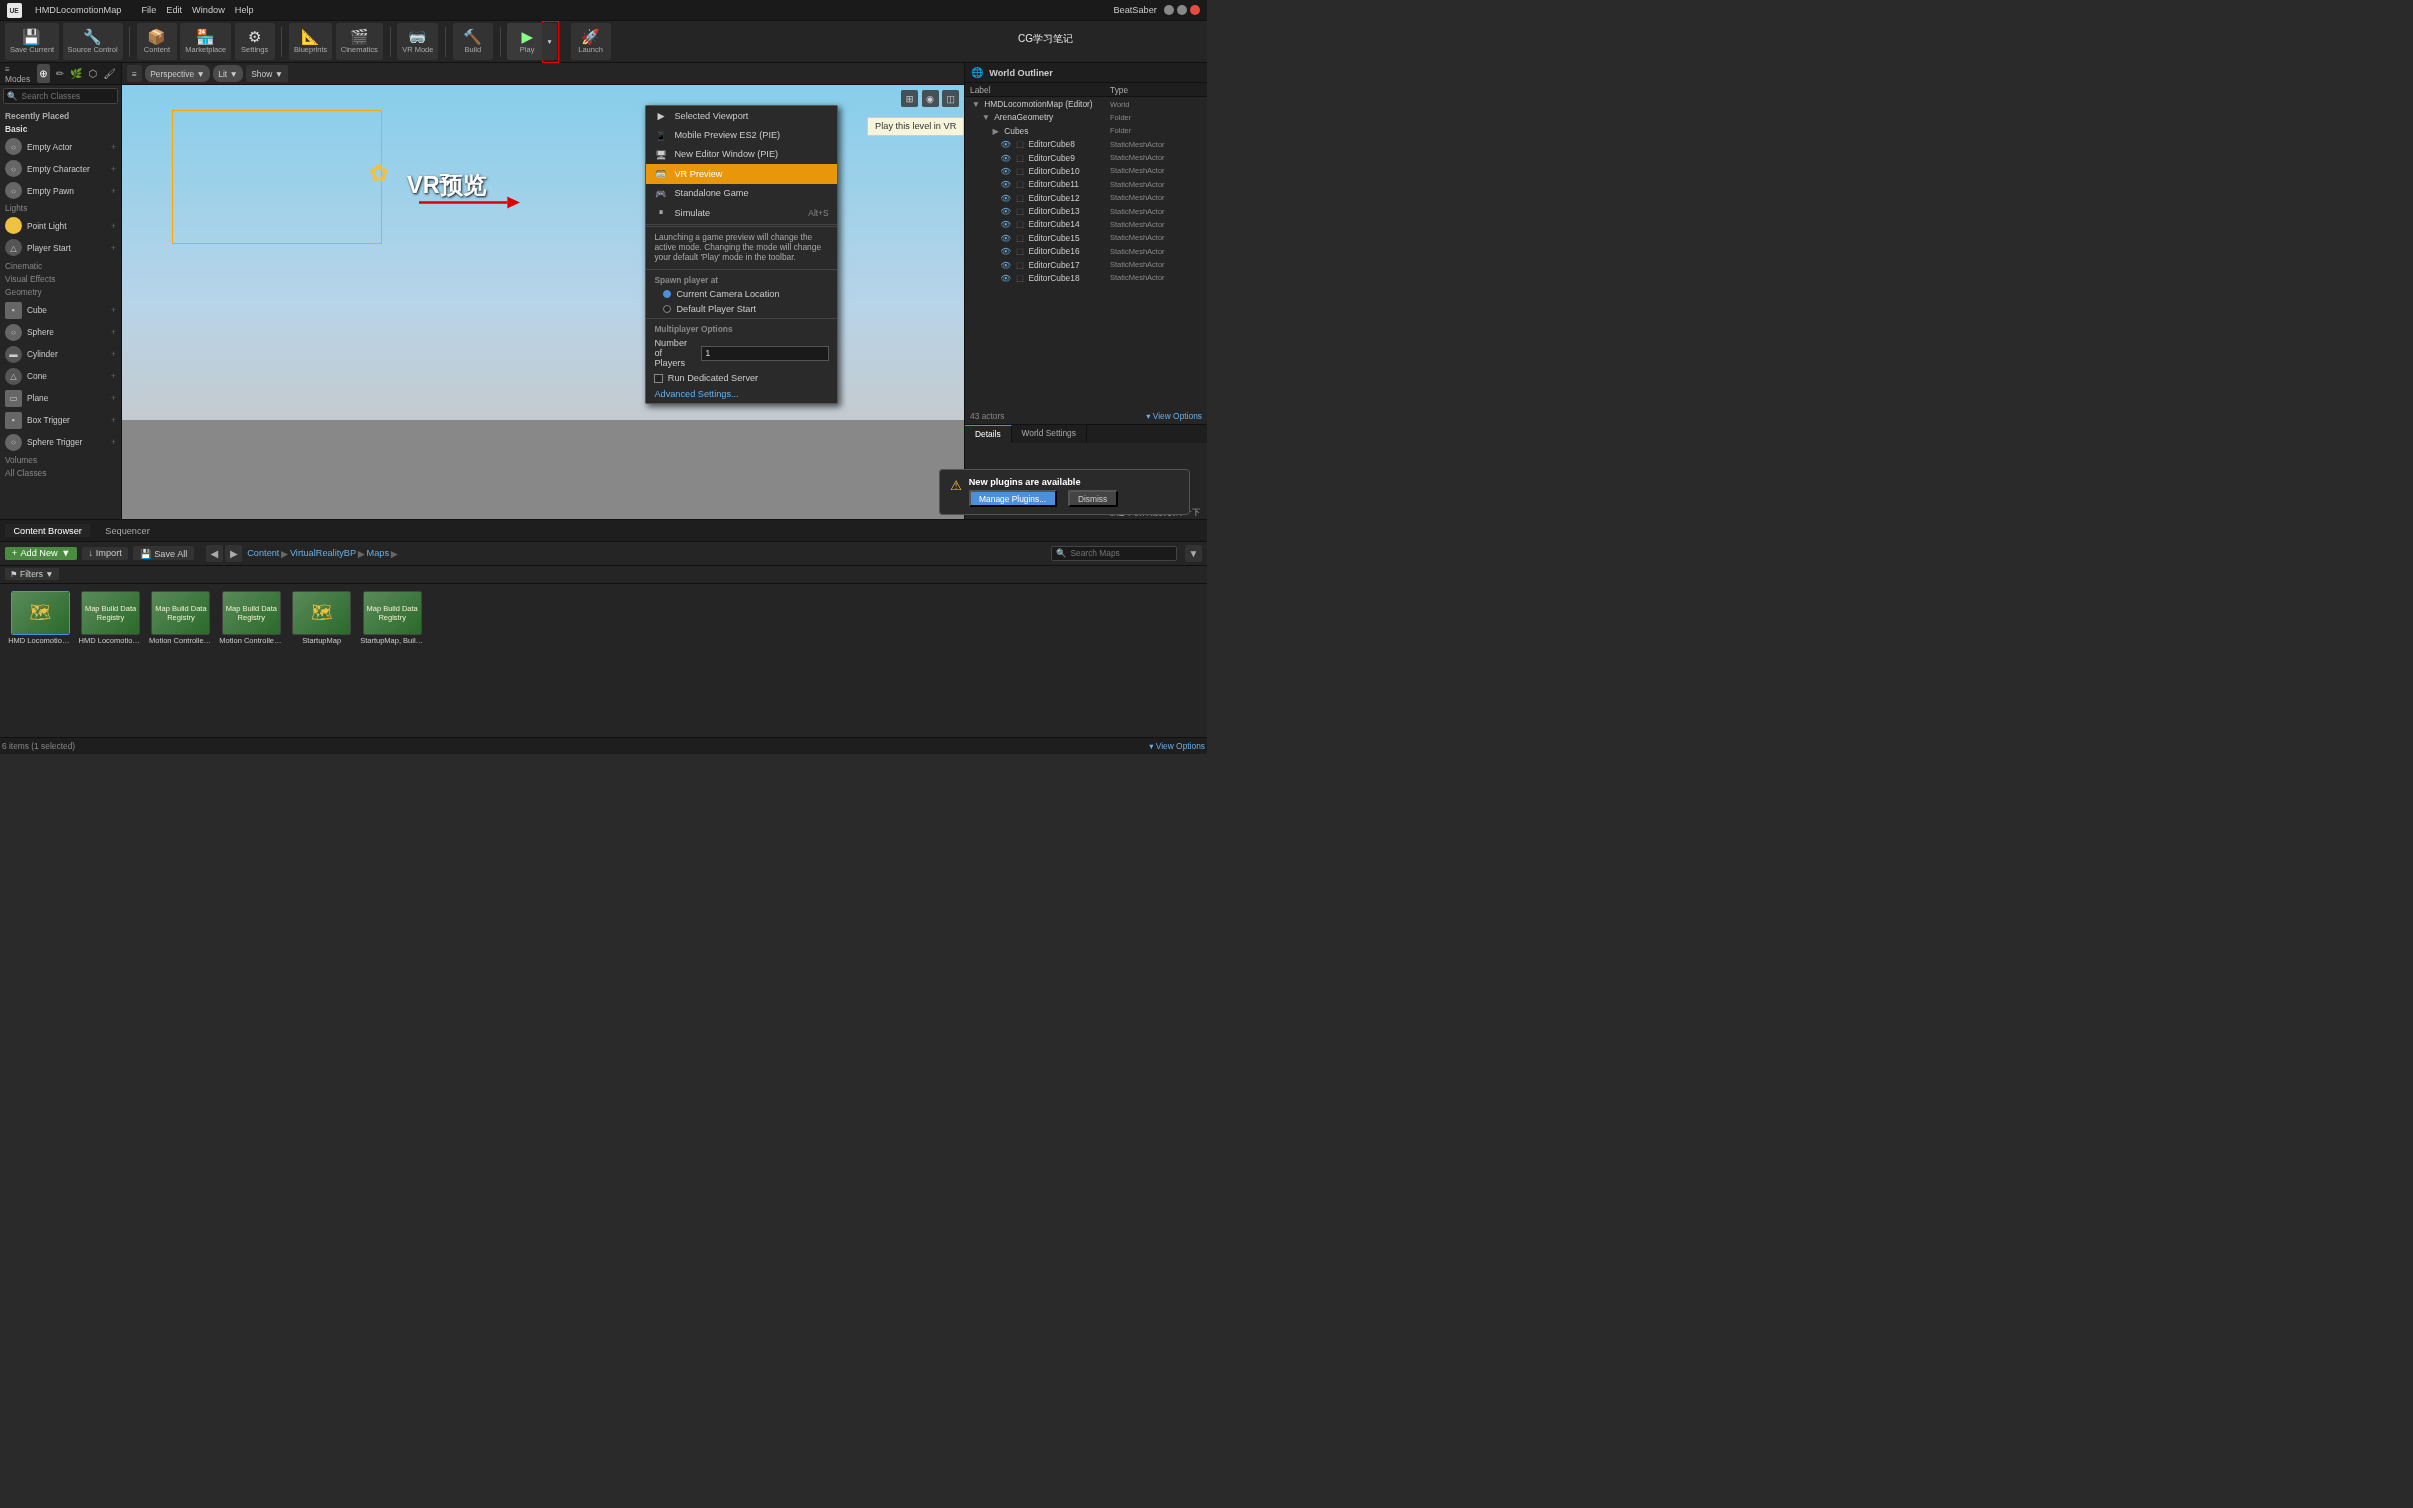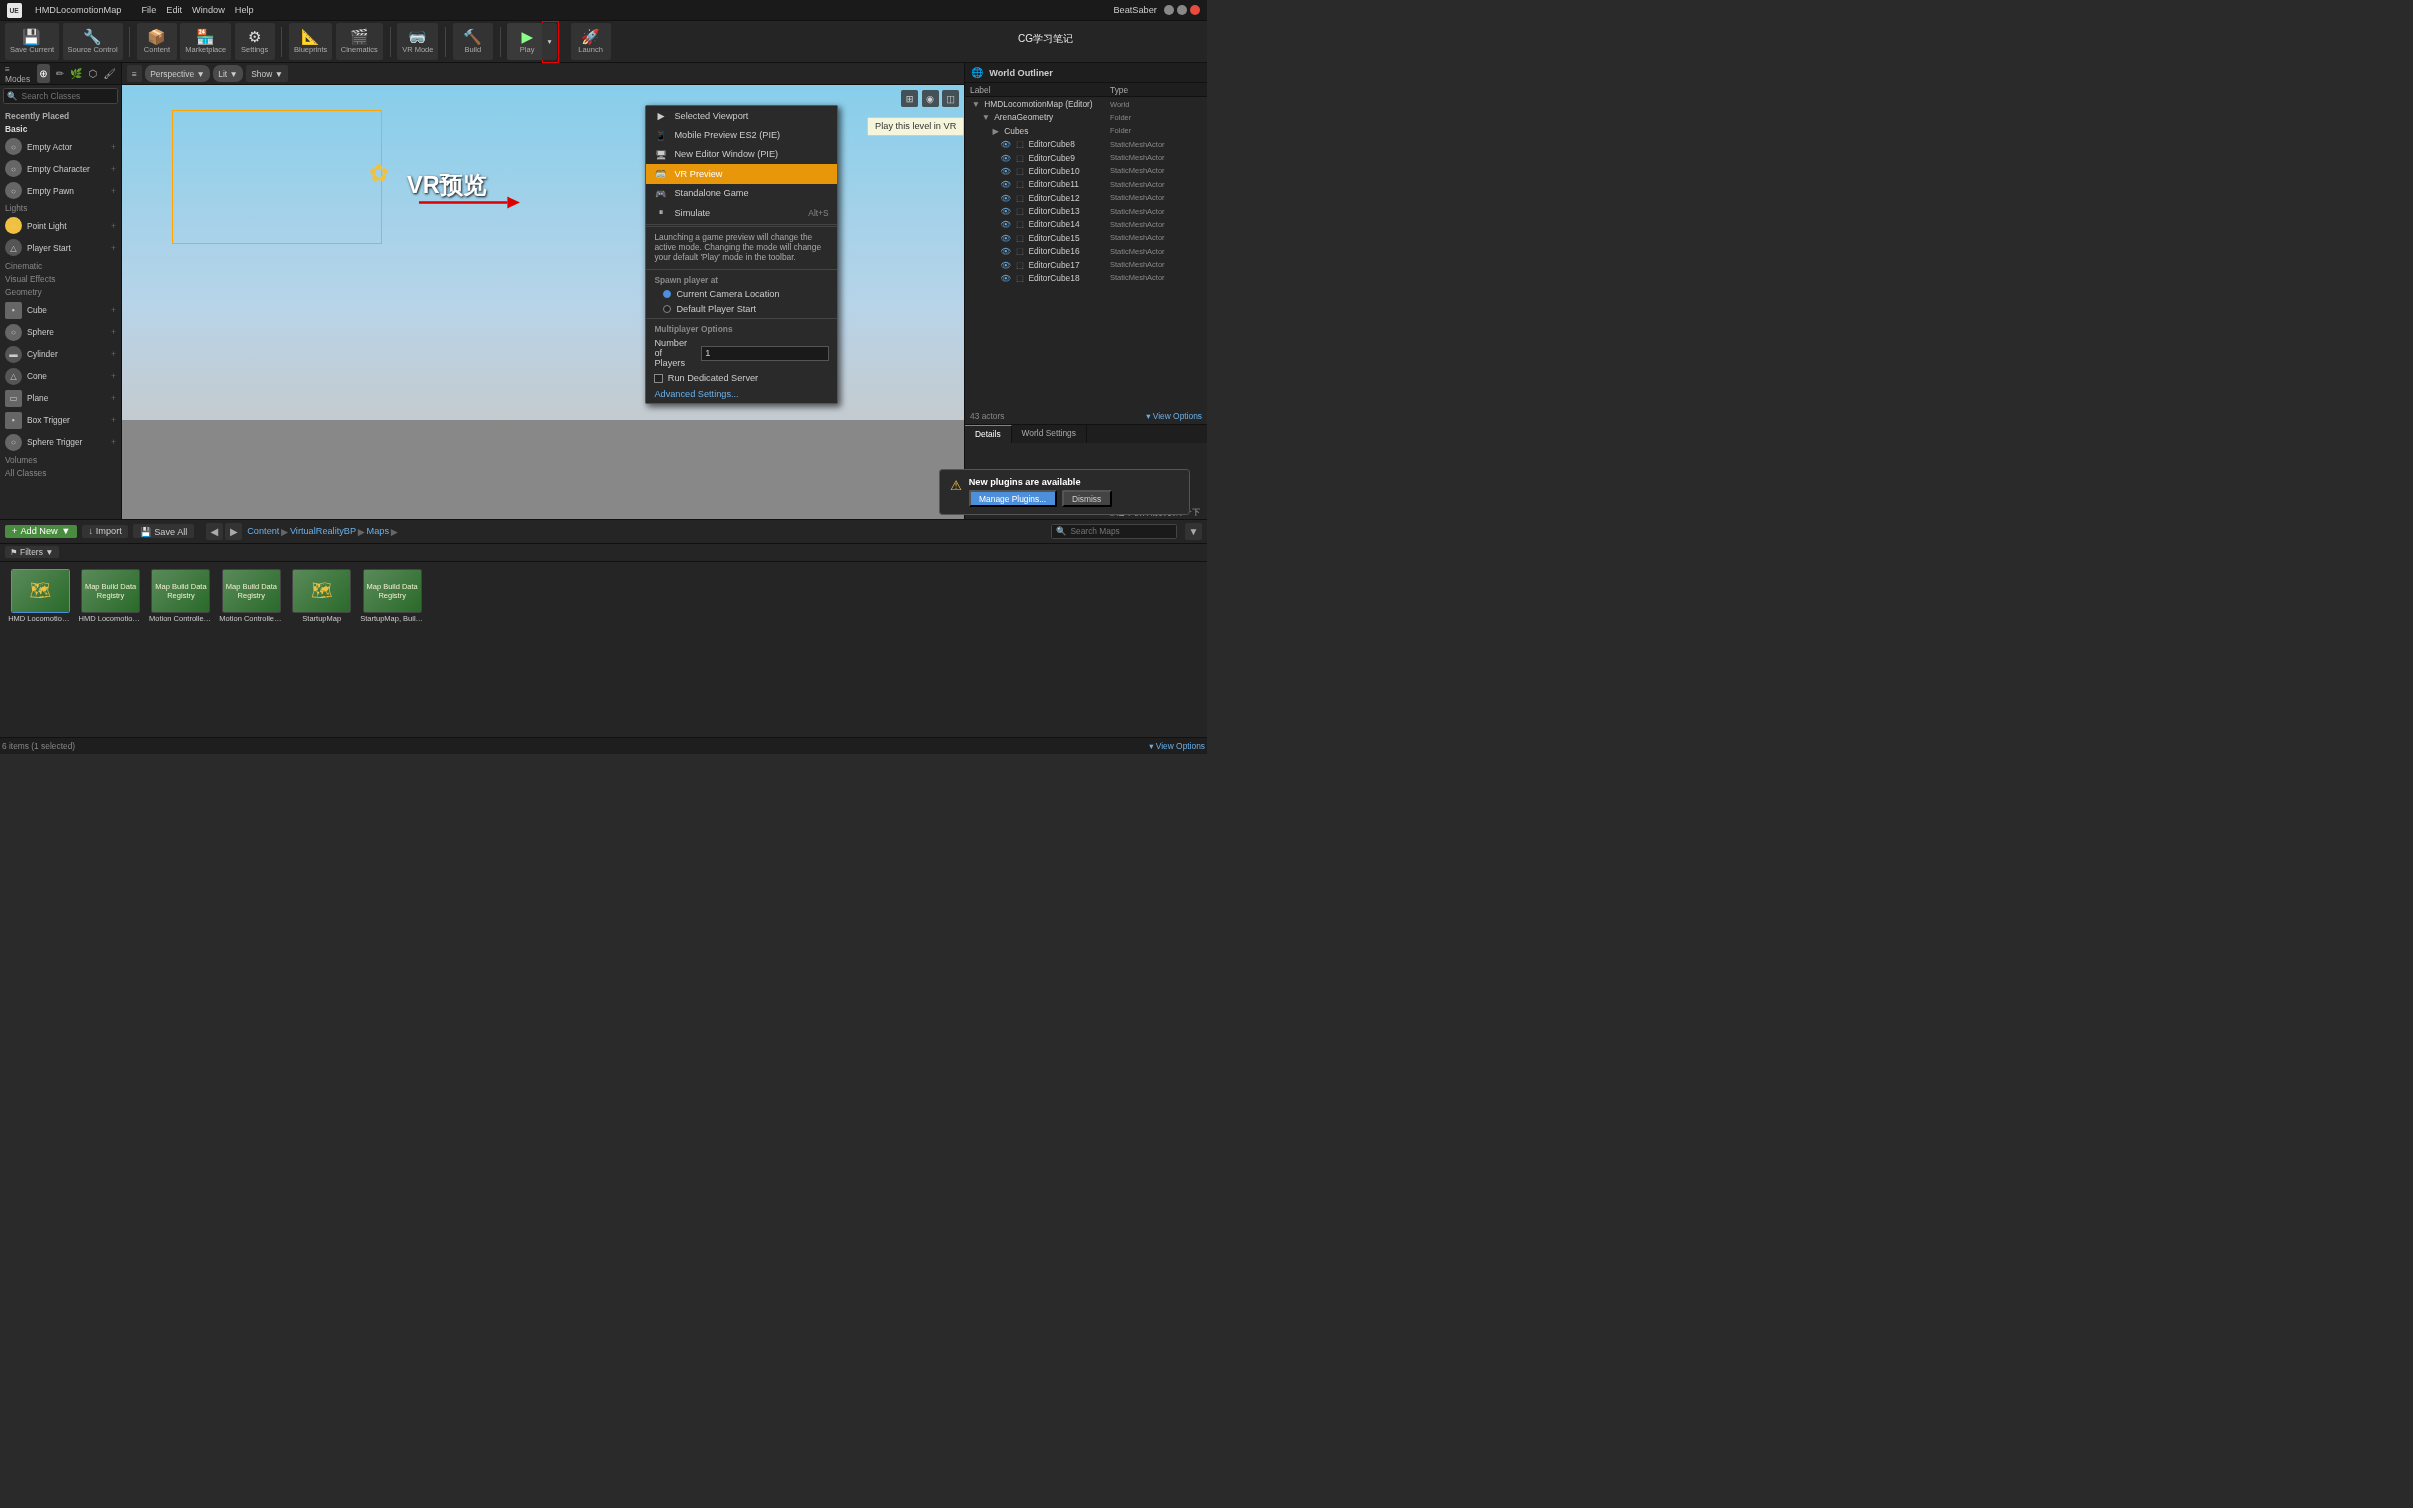--- a/index.html
+++ b/index.html
@@ -518,21 +518,21 @@
       background: #2a2a2a;
       border: 0.8px solid #555;
       border-radius: 3.4px;
       padding: 6.7px 10px;
       display: flex; align-items: flex-start; gap: 6.7px;
       z-index: 200;
     }
     .notif-icon { font-size: 13.4px; color: #f0c040; flex-shrink: 0; margin-top: 1.7px; }
     .notif-text { flex: 1; }
     .notif-title { font-size: 9.2px; color: #fff; font-weight: bold; }
-    .notif-buttons { display: flex; gap: 5px; margin-top: 3.4px; }
+    .notif-buttons { display: flex; gap: 11px; margin-top: 3.4px; }
     .notif-btn {
       padding: 1.7px 8.4px;
       border-radius: 1.7px;
       font-size: 8.4px; cursor: pointer;
     }
     .notif-btn-primary { background: #4c8fdb; color: #fff; }
     .notif-btn-secondary { background: #444; color: #ccc; }
     .bili-icon {
       width: 27px; height: 27px;
       background: #1a1a2e;
@@ -971,20 +971,24 @@
       <div class="bottom-tab">World Settings</div>
     </div>
     <div class="details-panel">
       <span>Select an object to view details.</span>
     </div>
   </div>
 </div>
 
 <div class="content-browser">
 
+  <div class="cb-tabs">
+    <div class="cb-tab active">Content Browser</div>
+    <div class="cb-tab">Sequencer</div>
+  </div>
 
   <div class="cb-toolbar">
     <div class="cb-add-new">
       <span>+</span>
       <span>Add New</span>
       <span>▼</span>
     </div>
     <div class="cb-btn">
       <span>↓ Import</span>
     </div>

